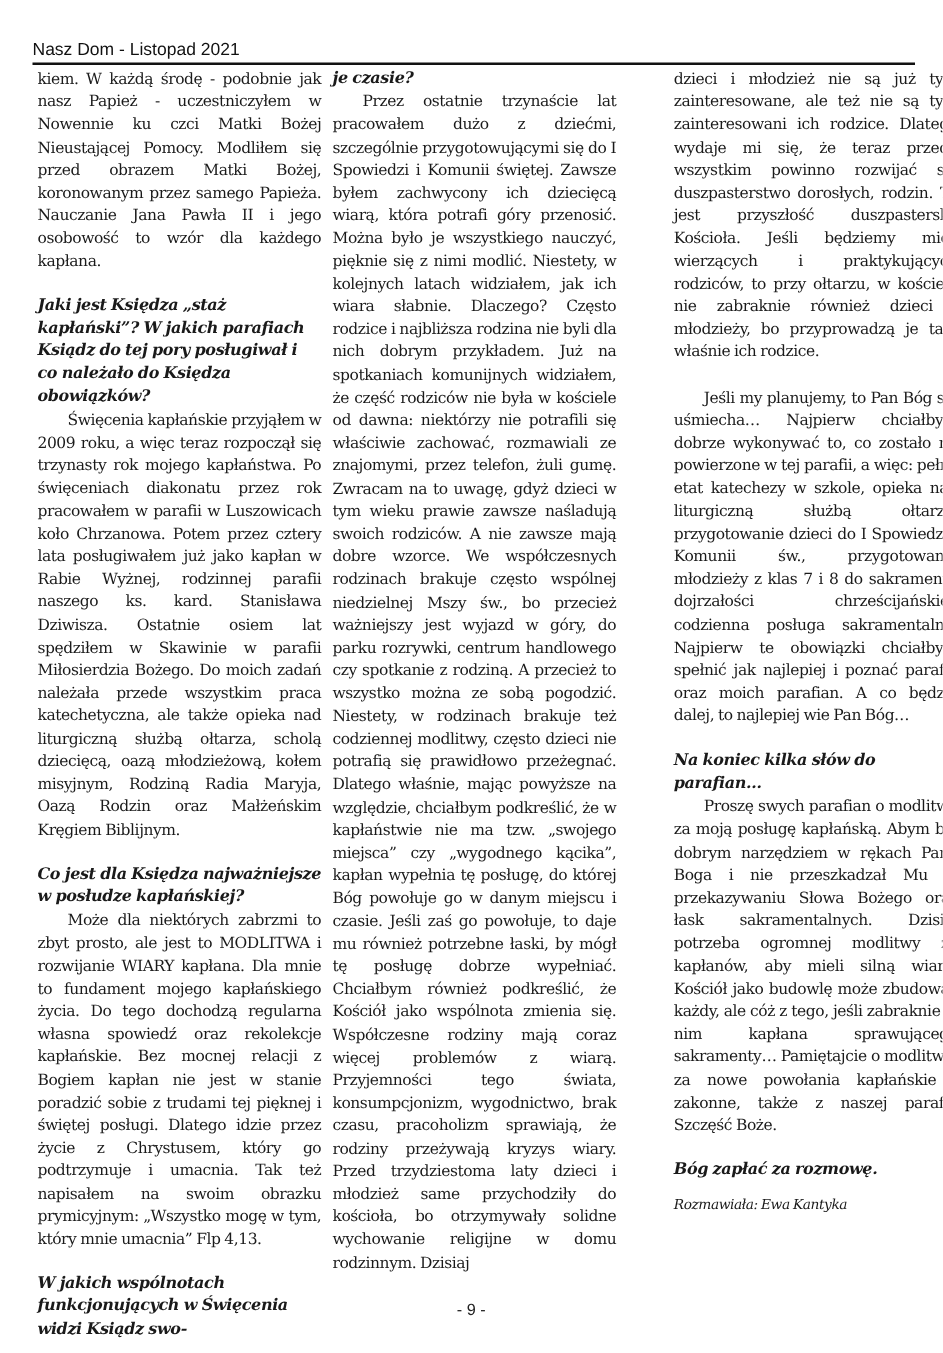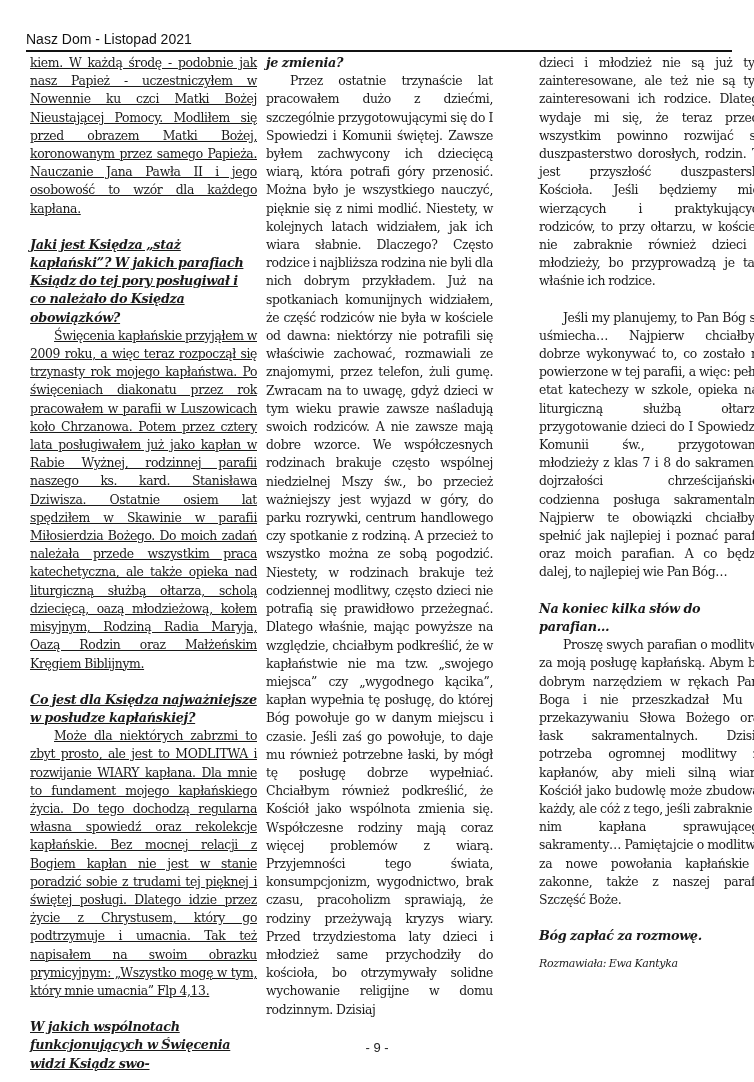--- a/index.html
+++ b/index.html
@@ -7,21 +7,21 @@
   .header {
     position: absolute; left: 26px; top: 31px; width: 706px; text-align: left;
     font-family: "Liberation Sans", sans-serif; font-size: 14px; line-height: 17px; color: #111;
   }
   .rule { position: absolute; left: 26px; top: 50px; width: 706px; height: 2px; background: #111; }
   .col {
     position: absolute; top: 54px; width: 227px;
     font-family: "DejaVu Serif", serif; font-size: 12.4px; line-height: 18.2px;
     text-align: justify; letter-spacing: -0.35px; word-spacing: -0.5px;
   }
-  .col1 { left: 30px; text-decoration: underline; }
+  .col1 { left: 30px; }
   .col2 { left: 266px; }
   .col3 { left: 501px; margin-left: 38px; }
   .col p { margin: 0; }
   .col p.indent { text-indent: 24px; }
   .col p.cont { text-indent: 0; }
   .col h3 {
     margin: 0; font-style: italic; font-weight: bold; font-size: 12.8px; line-height: 18.2px;
     text-align: left; letter-spacing: -0.3px;
   }
   .gap { height: 18px; }
@@ -45,21 +45,21 @@
   <h3>Jaki jest Księdza „staż kapłański”? W jakich parafiach Ksiądz do tej pory posługiwał i co należało do Księdza obowiązków?</h3>
   <p class="indent">Święcenia kapłańskie przyjąłem w 2009 roku, a więc teraz rozpoczął się trzynasty rok mojego kapłaństwa. Po święceniach diakonatu przez rok pracowałem w parafii w Luszowicach koło Chrzanowa. Potem przez cztery lata posługiwałem już jako kapłan w Rabie Wyżnej, rodzinnej parafii naszego ks. kard. Stanisława Dziwisza. Ostatnie osiem lat spędziłem w Skawinie w parafii Miłosierdzia Bożego. Do moich zadań należała przede wszystkim praca katechetyczna, ale także opieka nad liturgiczną służbą ołtarza, scholą dziecięcą, oazą młodzieżową, kołem misyjnym, Rodziną Radia Maryja, Oazą Rodzin oraz Małżeńskim Kręgiem Biblijnym.</p>
   <div class="gap"></div>
   <h3>Co jest dla Księdza najważniejsze w posłudze kapłańskiej?</h3>
   <p class="indent">Może dla niektórych zabrzmi to zbyt prosto, ale jest to MODLITWA i rozwijanie WIARY kapłana. Dla mnie to fundament mojego kapłańskiego życia. Do tego dochodzą regularna własna spowiedź oraz rekolekcje kapłańskie. Bez mocnej relacji z Bogiem kapłan nie jest w stanie poradzić sobie z trudami tej pięknej i świętej posługi. Dlatego idzie przez życie z Chrystusem, który go podtrzymuje i umacnia. Tak też napisałem na swoim obrazku prymicyjnym: „Wszystko mogę w tym, który mnie umacnia” Flp 4,13.</p>
   <div class="gap"></div>
   <h3>W jakich wspólnotach funkcjonujących w Święcenia widzi Ksiądz swo-</h3>
 </div>
 
 <div class="col col2">
-  <h3>je zmienia?</h3>
+  <h3>je czasie?</h3>
   <p class="indent">Przez ostatnie trzynaście lat pracowałem dużo z dziećmi, szczególnie przygotowującymi się do I Spowiedzi i Komunii świętej. Zawsze byłem zachwycony ich dziecięcą wiarą, która potrafi góry przenosić. Można było je wszystkiego nauczyć, pięknie się z nimi modlić. Niestety, w kolejnych latach widziałem, jak ich wiara słabnie. Dlaczego? Często rodzice i najbliższa rodzina nie byli dla nich dobrym przykładem. Już na spotkaniach komunijnych widziałem, że część rodziców nie była w kościele od dawna: niektórzy nie potrafili się właściwie zachować, rozmawiali ze znajomymi, przez telefon, żuli gumę. Zwracam na to uwagę, gdyż dzieci w tym wieku prawie zawsze naśladują swoich rodziców. A nie zawsze mają dobre wzorce. We współczesnych rodzinach brakuje często wspólnej niedzielnej Mszy św., bo przecież ważniejszy jest wyjazd w góry, do parku rozrywki, centrum handlowego czy spotkanie z rodziną. A przecież to wszystko można ze sobą pogodzić. Niestety, w rodzinach brakuje też codziennej modlitwy, często dzieci nie potrafią się prawidłowo przeżegnać. Dlatego właśnie, mając powyższe na względzie, chciałbym podkreślić, że w kapłaństwie nie ma tzw. „swojego miejsca” czy „wygodnego kącika”, kapłan wypełnia tę posługę, do której Bóg powołuje go w danym miejscu i czasie. Jeśli zaś go powołuje, to daje mu również potrzebne łaski, by mógł tę posługę dobrze wypełniać. Chciałbym również podkreślić, że Kościół jako wspólnota zmienia się. Współczesne rodziny mają coraz więcej problemów z wiarą. Przyjemności tego świata, konsumpcjonizm, wygodnictwo, brak czasu, pracoholizm sprawiają, że rodziny przeżywają kryzys wiary. Przed trzydziestoma laty dzieci i młodzież same przychodziły do kościoła, bo otrzymywały solidne wychowanie religijne w domu rodzinnym. Dzisiaj</p>
 </div>
 
 <div class="col col3">
   <p class="cont">dzieci i młodzież nie są już tym zainteresowane, ale też nie są tym zainteresowani ich rodzice. Dlatego wydaje mi się, że teraz przede wszystkim powinno rozwijać się duszpasterstwo dorosłych, rodzin. To jest przyszłość duszpasterska Kościoła. Jeśli będziemy mieć wierzących i praktykujących rodziców, to przy ołtarzu, w kościele nie zabraknie również dzieci i młodzieży, bo przyprowadzą je tam właśnie ich rodzice.</p>
   <div class="gap"></div>
   <p class="indent">Jeśli my planujemy, to Pan Bóg się uśmiecha… Najpierw chciałbym dobrze wykonywać to, co zostało mi powierzone w tej parafii, a więc: pełny etat katechezy w szkole, opieka nad liturgiczną służbą ołtarza, przygotowanie dzieci do I Spowiedzi i Komunii św., przygotowanie młodzieży z klas 7 i 8 do sakramentu dojrzałości chrześcijańskiej, codzienna posługa sakramentalna. Najpierw te obowiązki chciałbym spełnić jak najlepiej i poznać parafię oraz moich parafian. A co będzie dalej, to najlepiej wie Pan Bóg…</p>
   <div class="gap"></div>
   <h3>Na koniec kilka słów do parafian…</h3>
   <p class="indent">Proszę swych parafian o modlitwę za moją posługę kapłańską. Abym był dobrym narzędziem w rękach Pana Boga i nie przeszkadzał Mu w przekazywaniu Słowa Bożego oraz łask sakramentalnych. Dzisiaj potrzeba ogromnej modlitwy za kapłanów, aby mieli silną wiarę. Kościół jako budowlę może zbudować każdy, ale cóż z tego, jeśli zabraknie w nim kapłana sprawującego sakramenty… Pamiętajcie o modlitwie za nowe powołania kapłańskie i zakonne, także z naszej parafii. Szczęść Boże.</p>

